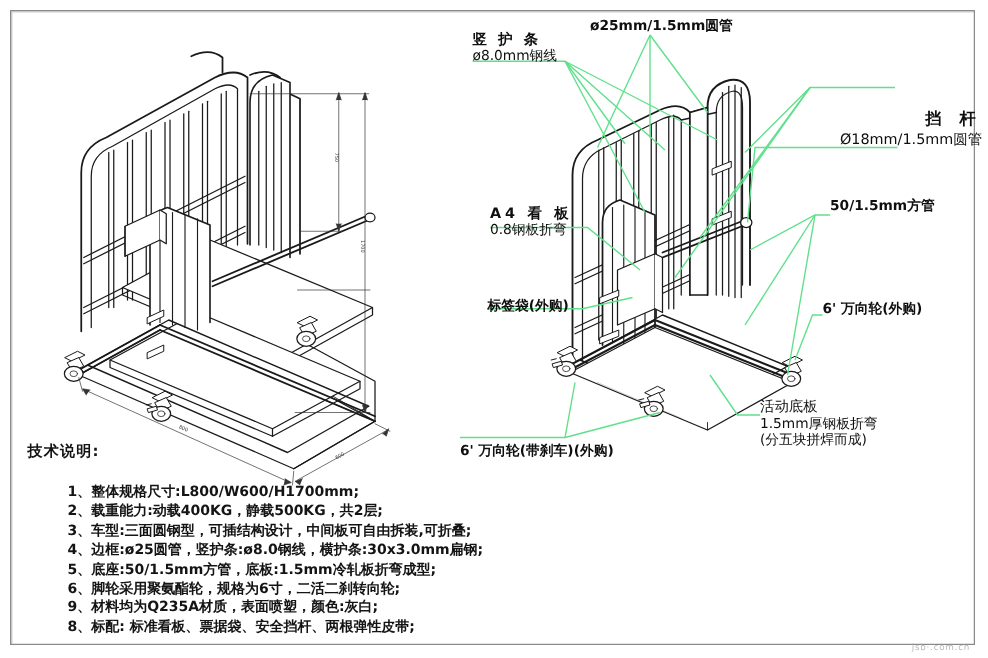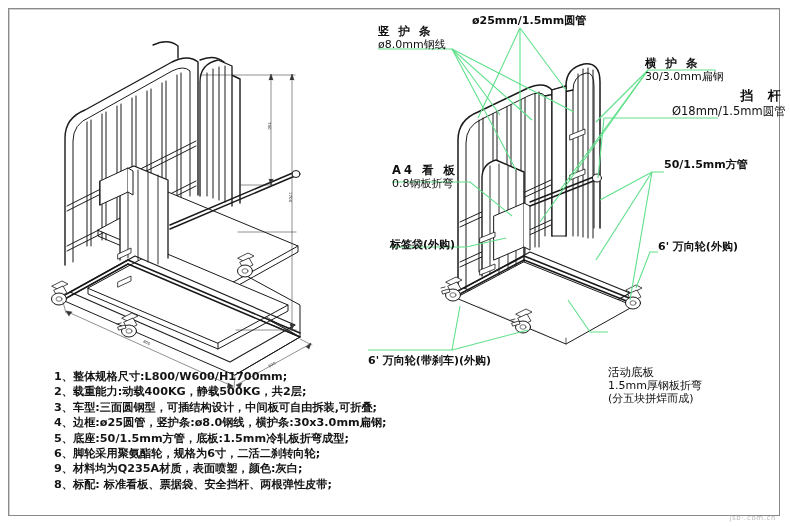--- a/index.html
+++ b/index.html
@@ -427,24 +427,20 @@
 
   <div class="anno" style="left:378px; top:24px;">
     <span class="t1">竖 护 条</span>
     <span class="t2">ø8.0mm钢线</span>
   </div>
 
   <div class="anno plain" style="left:472px; top:14px;">
     <span class="t2">ø25mm/1.5mm圆管</span>
   </div>
 
-  <div class="anno" style="left:645px; top:56px;">
-    <span class="t1">横 护 条</span>
-    <span class="t2">30/3.0mm扁钢</span>
-  </div>
 
   <div class="anno" style="left:672px; top:88px; text-align:center;">
     <span class="t1" style="font-size:13px; letter-spacing:5px;text-align:right;">挡 杆</span>
     <span class="t2" style="font-size:11.5px;">Ø18mm/1.5mm圆管</span>
   </div>
 
   <div class="anno" style="left:392px; top:163px;">
     <span class="t1" style="letter-spacing:3px;">A4 看 板</span>
     <span class="t2">0.8钢板折弯</span>
   </div>
@@ -459,31 +455,32 @@
 
   <div class="anno plain" style="left:658px; top:240px;">
     <span class="t2">6' 万向轮(外购)</span>
   </div>
 
   <div class="anno plain" style="left:368px; top:354px;">
     <span class="t2">6' 万向轮(带刹车)(外购)</span>
   </div>
 
   <div class="anno" style="left:608px; top:318px;">
-    <span class="t2" style="font-size:11.5px;margin-top:47px;">活动底板</span>
+    <span class="t2" style="font-size:11.5px;">活动底板</span>
     <span class="t2">1.5mm厚钢板折弯</span>
     <span class="t2">(分五块拼焊而成)</span>
   </div>
 
   <div class="dimtext vert" style="left:267px; top:122px;">750</div>
   <div class="dimtext vert" style="left:288px; top:192px;">1700</div>
   <div class="dimtext" style="left:143px; top:340px; transform:rotate(24deg);">800</div>
   <div class="dimtext" style="left:268px; top:362px; transform:rotate(-29deg);">600</div>
 
   <div id="notes">
+    <div class="ntitle">技术说明:</div>
     <ol>
       <li>1、整体规格尺寸:L800/W600/H1700mm;</li>
       <li>2、载重能力:动载400KG，静载500KG，共2层;</li>
       <li>3、车型:三面圆钢型，可插结构设计，中间板可自由拆装,可折叠;</li>
       <li>4、边框:ø25圆管，竖护条:ø8.0钢线，横护条:30x3.0mm扁钢;</li>
       <li>5、底座:50/1.5mm方管，底板:1.5mm冷轧板折弯成型;</li>
       <li>6、脚轮采用聚氨酯轮，规格为6寸，二活二刹转向轮;</li>
       <li>9、材料均为Q235A材质，表面喷塑，颜色:灰白;</li>
       <li>8、标配: 标准看板、票据袋、安全挡杆、两根弹性皮带;</li>
     </ol>

